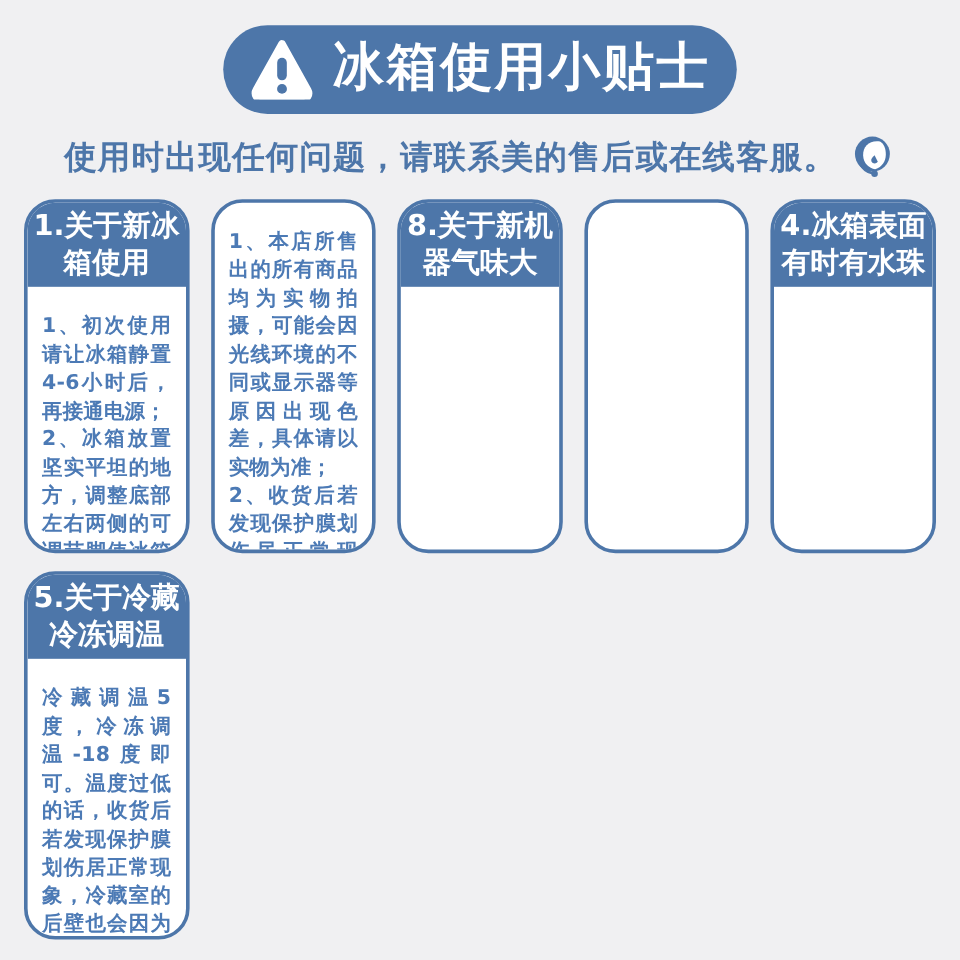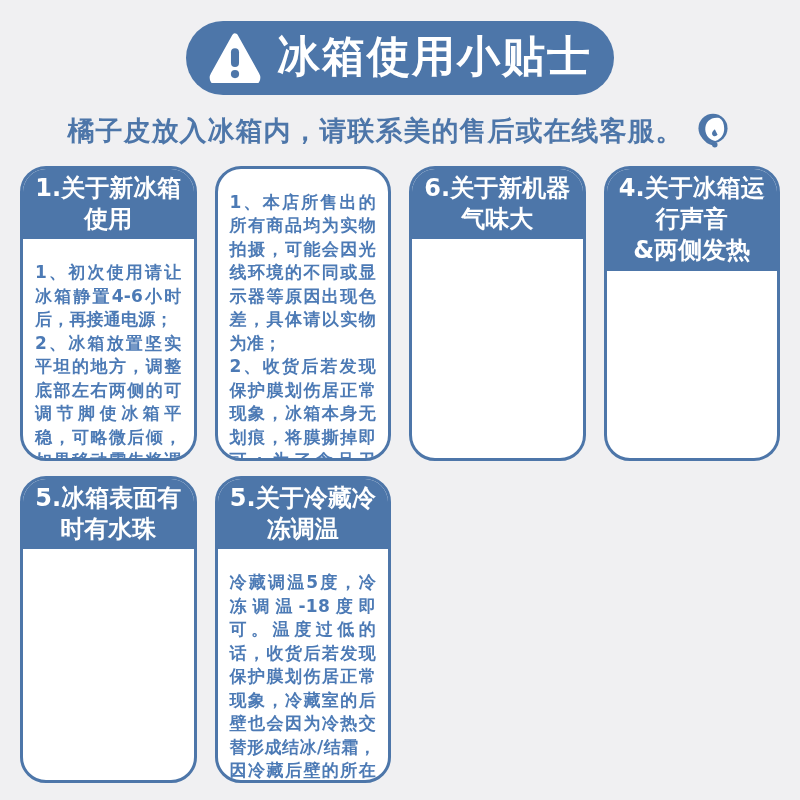--- a/index.html
+++ b/index.html
@@ -38,21 +38,21 @@
     gap:9px;
     color:#4d76a9;
     font-size:27px;
     letter-spacing:1px;
   }
   .headset-icon { display:flex; margin-top:2px; }
 
   
   .grid {
     display:grid;
-    grid-template-columns:repeat(4, 1fr);
+    grid-template-columns:repeat(5, 1fr);
     grid-template-rows:295px 307px;
     gap:15px 18px;
     padding:12px 20px 0;
   }
   .card {
     background:#ffffff;
     border:3px solid #4d76a9;
     border-radius:26px;
     overflow:hidden;
     display:flex;
@@ -96,21 +96,21 @@
       <svg width="54" height="50" viewBox="0 0 60 56">
         <path d="M30 4 L54 47 a6 6 0 0 1 -5.2 9 H11.2 a6 6 0 0 1 -5.2 -9 Z" fill="#ffffff" stroke="#ffffff" stroke-width="7" stroke-linejoin="round"></path>
         <rect x="25.5" y="17" width="9" height="21" rx="4.5" fill="#4d76a9"></rect>
         <circle cx="30" cy="46" r="4.6" fill="#4d76a9"></circle>
       </svg>
     </span>
     <span class="title-text">冰箱使用小贴士</span>
   </div>
 
   <div class="subtitle">
-    <span>橘子皮放入冰箱内，请联系美的售后或在线客服。</span>
+    <span>使用时出现任何问题，请联系美的售后或在线客服。</span>
     <span class="headset-icon">
       <svg width="40" height="42" viewBox="0 0 44 46">
         <circle cx="22" cy="19" r="16" fill="#4d76a9"></circle>
         <path d="M29 7.5 c-9 -1.5 -16 4 -15.5 13 c0.4 7 5.5 11.5 11 12.5 c6.5 -2 9.8 -7.5 9.8 -13.5 c0 -6 -1.8 -10 -5.3 -12 z" fill="#ffffff"></path>
         <path d="M24 20 q-5 4 -2 7 q3 1.5 5 -1" fill="#4d76a9"></path>
         <path d="M11 28 q3.5 7 11 8.5" fill="none" stroke="#4d76a9" stroke-width="2.6" stroke-linecap="round"></path>
         <circle cx="24" cy="37" r="3" fill="#4d76a9"></circle>
       </svg>
     </span>
   </div>
@@ -127,30 +127,28 @@
     </div>
 
     <div class="card">
       <div class="card-body">
         <div class="card-text">1、本店所售出的所有商品均为实物拍摄，可能会因光线环境的不同或显示器等原因出现色差，具体请以实物为准；
 2、收货后若发现保护膜划伤居正常现象，冰箱本身无划痕，将膜撕掉即可；为了食品卫生，在取出内外部保护膜、固定套后，建议您可以用温水及少量洗洁精擦洗。</div>
       </div>
     </div>
 
     <div class="card">
-      <div class="card-header">6.关于新机器气味大</div>
+      <div class="card-header">8.关于新机器气味大</div>
     </div>
 
     <div class="card">
-      <div class="card-header">4.关于冰箱运行声音
-&amp;两侧发热</div>
     </div>
 
     <div class="card">
-      <div class="card-header">5.冰箱表面有时有水珠</div>
+      <div class="card-header">4.冰箱表面有时有水珠</div>
     </div>
 
     <div class="card">
       <div class="card-header">5.关于冷藏冷冻调温</div>
       <div class="card-body">
         <div class="card-text">冷藏调温5度，冷冻调温-18度即可。温度过低的话，收货后若发现保护膜划伤居正常现象，冷藏室的后壁也会因为冷热交替形成结冰/结霜，因冷藏后壁的所在的位置是出风口，那里温度较低。</div>
       </div>
     </div>
 
   </div>

